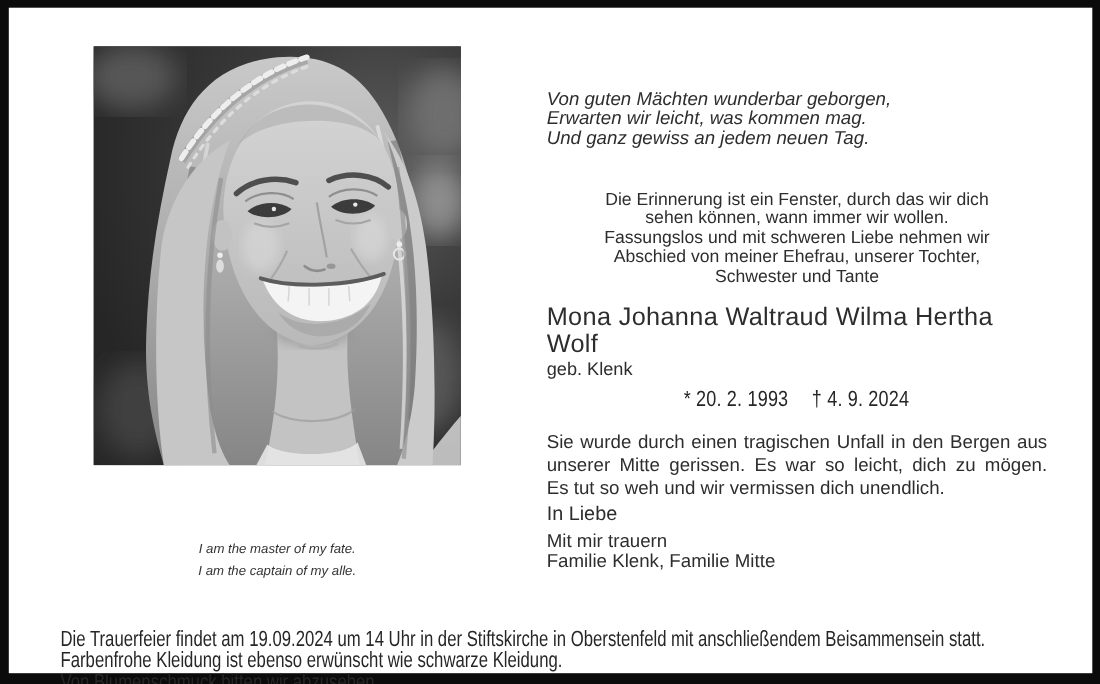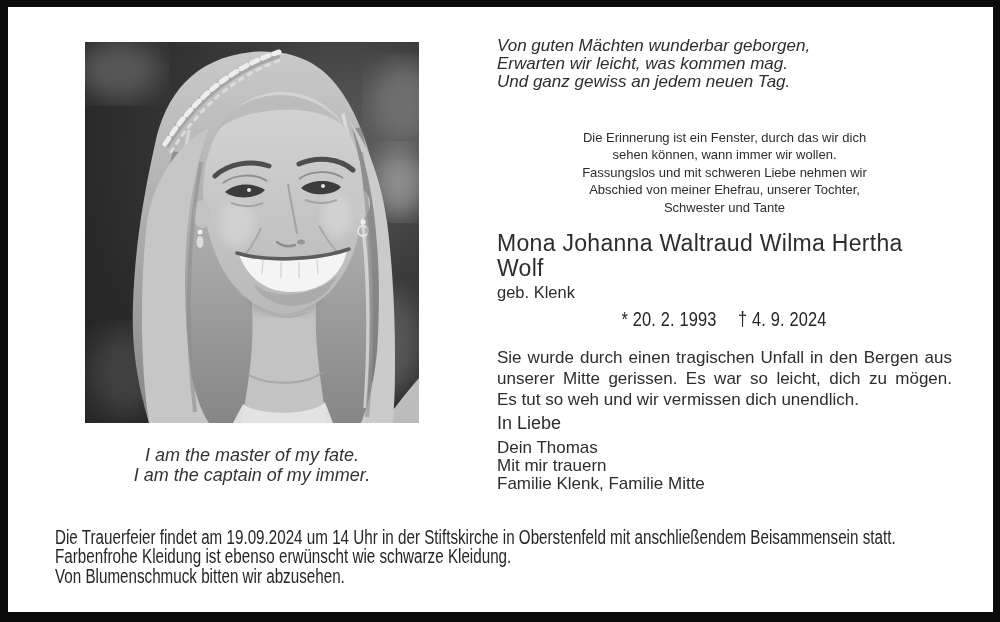--- a/index.html
+++ b/index.html
@@ -4,35 +4,35 @@
 <style>
   html,body { margin:0; padding:0; background:#888; }
   .page {
     position:relative; width:1000px; height:622px;
     background:#0b0b0b;
     font-family:"Liberation Sans", sans-serif;
     color:#2d2d2d; overflow:hidden;
     -webkit-font-smoothing:antialiased;
   }
   .sheet { position:absolute; left:8px; top:7px; right:7px; bottom:10px; background:#ffffff; }
-  .abs { position:absolute; }
+  .abs { position:absolute;margin-top:44px; }
 
   
   .photo { left:85px; top:42px; width:334px; height:381px; }
   .photo svg { display:block; width:100%; height:100%; }
 
   
   .caption { left:85px; top:446px; width:334px; text-align:center;
-             font-style:italic; font-size:18px; line-height:19.5px; color:#333; }
+             font-style:italic; font-size:12px; line-height:19.5px; color:#333; }
 
   
   .poem { left:497px; top:37px; width:455px;
           font-style:italic; font-size:17px; line-height:18px; }
   .remembrance { left:497px; top:129px; width:455px; text-align:center;
-                 font-size:13px; line-height:17.4px; }
+                 font-size:16px; line-height:17.4px; }
   .name { left:497px; top:231px; width:455px; text-align:left;
           font-size:23px; line-height:25px; font-weight:400; letter-spacing:0.3px; }
   .maiden { left:497px; top:283px; width:455px; text-align:left; font-size:16.5px; }
   .dates { left:497px; top:308px; width:455px; display:flex; justify-content:center; }
   .dates .scale { transform:scaleX(0.82); transform-origin:50% 50%;
                   white-space:nowrap; font-size:20px; letter-spacing:0.2px; color:#262626; }
   .dates .born { margin-right:26px; }
   .tribute { left:497px; top:347px; width:455px; font-size:17px; line-height:21px; }
   .tribute .just { text-align:justify; text-align-last:justify; }
   .closing { left:497px; top:413px; font-size:18px; }
@@ -141,21 +141,21 @@
       <path d="M276,110 C288,200 290,290 282,375" stroke="#8d8d8d" stroke-width="4" fill="none" opacity="0.6"></path>
 
       <path d="M80,104 C110,56 150,26 194,12" stroke="#9a9a9a" stroke-width="8" fill="none" opacity="0.7"></path>
       <path d="M80,102 C110,54 150,24 194,10" stroke="#eeeeee" stroke-width="5" fill="none" stroke-dasharray="7 5" stroke-linecap="round"></path>
       <path d="M86,110 C116,62 154,32 196,18" stroke="#dcdcdc" stroke-width="3" fill="none" stroke-dasharray="4 6" stroke-linecap="round"></path>
     </svg>
   </figure>
 
   <div class="abs caption">
     <div>I am the master of my fate.</div>
-    <div>I am the captain of my immer.</div>
+    <div>I am the captain of my alle.</div>
   </div>
 
   <div class="abs poem">
     <div>Von guten Mächten wunderbar geborgen,</div>
     <div>Erwarten wir leicht, was kommen mag.</div>
     <div>Und ganz gewiss an jedem neuen Tag.</div>
   </div>
 
   <div class="abs remembrance">
     <div>Die Erinnerung ist ein Fenster, durch das wir dich</div>
@@ -179,21 +179,20 @@
   </div>
 
   <div class="abs tribute">
     <div class="just">Sie wurde durch einen tragischen Unfall in den Bergen aus</div>
     <div class="just">unserer Mitte gerissen. Es war so leicht, dich zu mögen.</div>
     <div>Es tut so weh und wir vermissen dich unendlich.</div>
   </div>
 
   <div class="abs closing">In Liebe</div>
   <div class="abs mourners">
-    <div>Dein Thomas</div>
     <div>Mit mir trauern</div>
     <div>Familie Klenk, Familie Mitte</div>
   </div>
 
   <div class="abs footer">
     <div class="scale">
       <div>Die Trauerfeier findet am 19.09.2024 um 14 Uhr in der Stiftskirche in Oberstenfeld mit anschließendem Beisammensein statt.</div>
       <div>Farbenfrohe Kleidung ist ebenso erwünscht wie schwarze Kleidung.</div>
       <div>Von Blumenschmuck bitten wir abzusehen.</div>
     </div>

